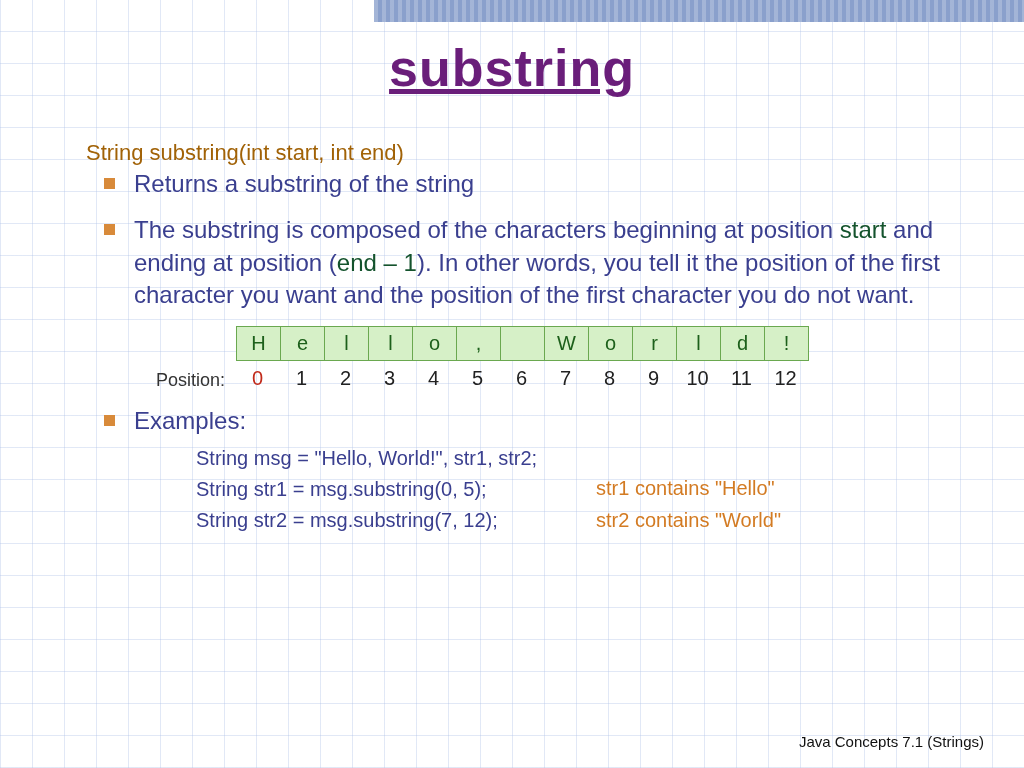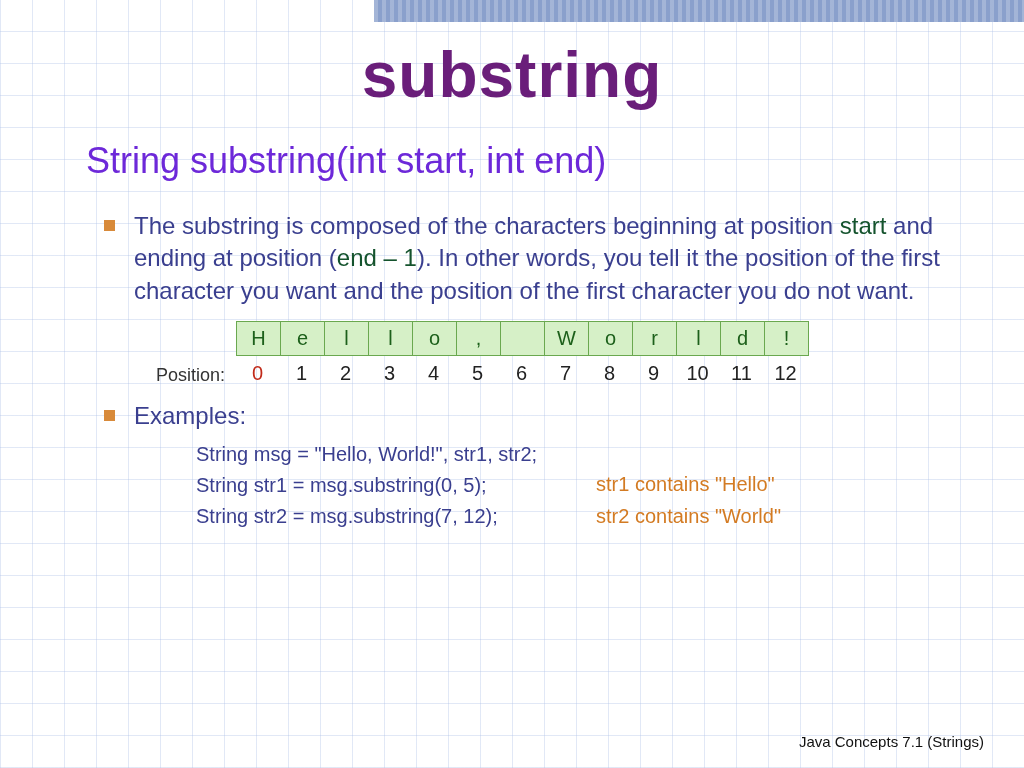--- a/index.html
+++ b/index.html
@@ -13,28 +13,29 @@
     position: relative;
     color: #3a3f8f;
   }
   .topbar {
     position: absolute; top: 0; right: 0; width: 650px; height: 22px;
     background: #8aa0cc;
     background-image: repeating-linear-gradient(90deg, rgba(255,255,255,0.22) 0 4px, transparent 4px 8px);
   }
   .title {
     position: absolute; left: 0; right: 0; top: 38px; text-align: center;
-    font-size: 64px; font-weight: 700; color: #6a1e7a;
+    font-size: 52px; font-weight: 700; color: #6a1e7a;
     letter-spacing: 1px;
+    text-decoration: underline;
   }
   .content {
     position: absolute; left: 86px; top: 140px; right: 50px;
   }
   .sig {
-    font-size: 36px; color: #6d28d9; margin-bottom: 28px;
+    font-size: 22px; color: #a16207; margin-bottom: 2px;
   }
   ul.bullets { list-style: none; padding-left: 48px; }
   ul.bullets > li {
     position: relative; margin-bottom: 14px; font-size: 24px; line-height: 1.35;
     color: #3a3f8f;
   }
   ul.bullets > li::before {
     content: ""; position: absolute; left: -30px; top: 10px;
     width: 11px; height: 11px; background: #d88a3a;
   }
@@ -68,20 +69,23 @@
 
 <div class="topbar"></div>
 
 <h1 class="title">substring</h1>
 
 <div class="content">
 
   <div class="sig">String substring(int start, int end)</div>
 
   <ul class="bullets">
+    <li>
+      <span>Returns a substring of the string</span>
+    </li>
     <li>
       <span>The substring is composed of the characters beginning at position </span><span class="orange">start</span><span> and ending at position (</span><span class="orange">end – 1</span><span>). In other words, you tell it the position of the first character you want and the position of the first character you do not want.</span>
     </li>
   </ul>
 
   <div class="tablewrap">
     <table class="chars">
       <tbody>
           <tr>
         <td>H</td>

